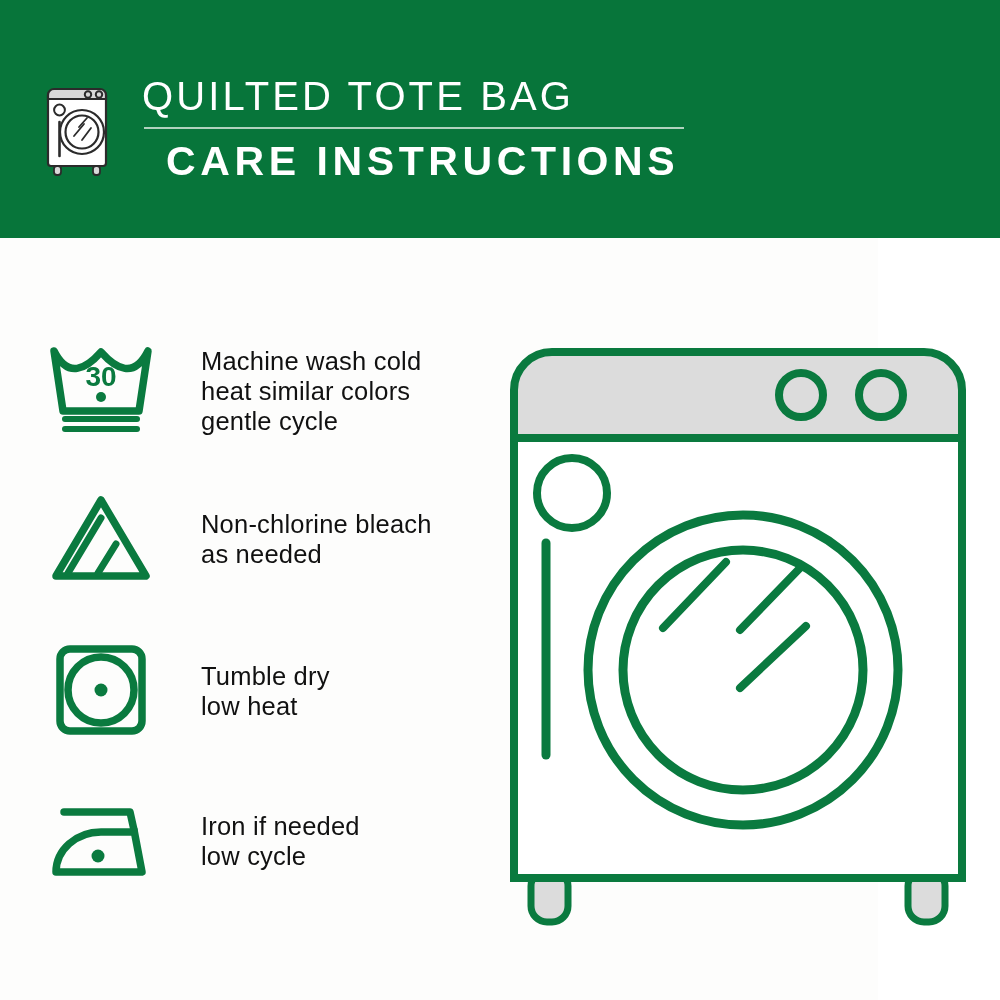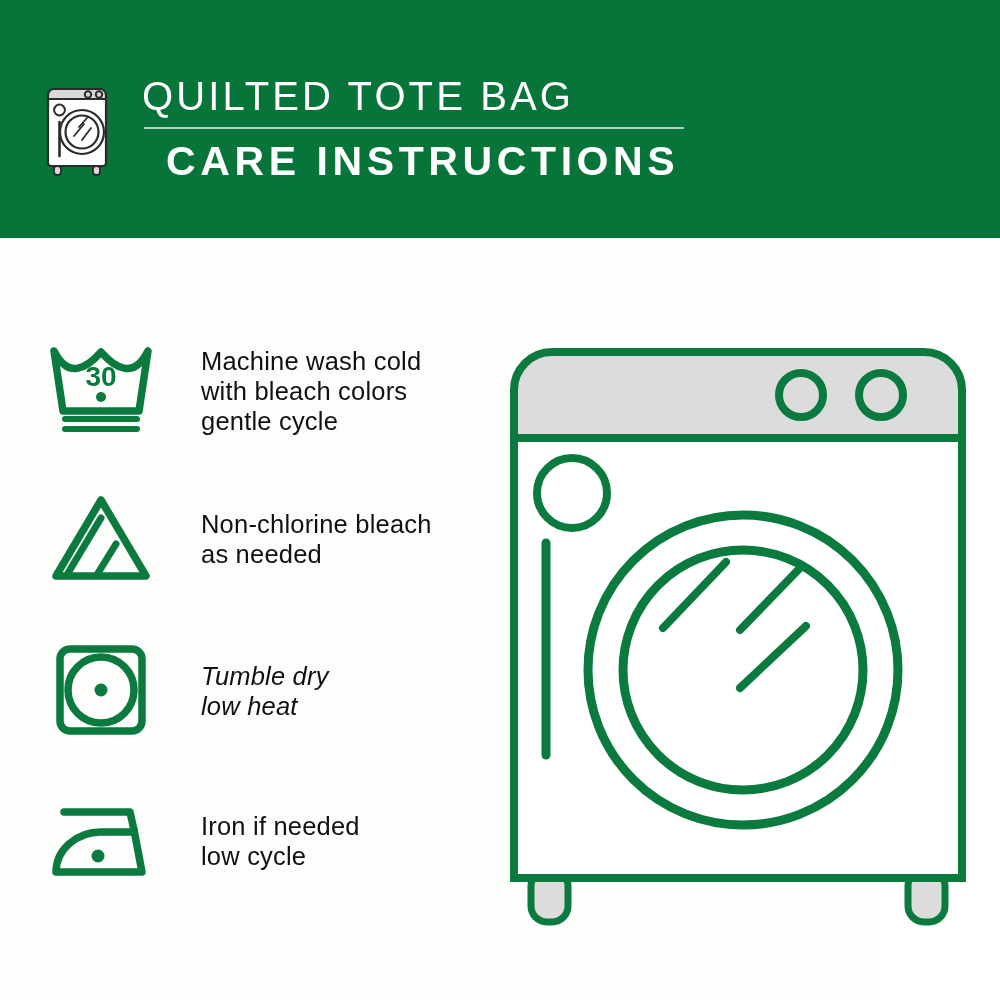--- a/index.html
+++ b/index.html
@@ -62,21 +62,21 @@
     margin-left:40px;
     color:#111111;
     font-size:25.5px;
     line-height:30px;
     font-weight:400;
     letter-spacing:.2px;
     padding-top:16px;
     white-space:pre-line;
   }
   .care-row.r1 .care-text { padding-top:26px; }
-  .care-row.r2 .care-text { padding-top:26px;font-style:italic; }
+  .care-row.r2 .care-text { padding-top:26px; }
   .care-row.r3 .care-text { padding-top:26px; }
 
   
   .machine { position:absolute; left:488px; top:330px; width:500px; height:610px; }
 </style>
 </head>
 <body>
 
 <div id="page">
 
@@ -125,21 +125,21 @@
 
           <line x1="19" y1="84" x2="91" y2="84" stroke="#0a7a3f" stroke-width="6" stroke-linecap="round"></line>
           <line x1="19" y1="94" x2="91" y2="94" stroke="#0a7a3f" stroke-width="6" stroke-linecap="round"></line>
 
           <text x="55" y="51" fill="#0a7a3f" font-family="Liberation Sans, sans-serif" font-size="28" font-weight="700" text-anchor="middle">30</text>
 
           <circle cx="55" cy="62" r="5" fill="#0a7a3f"></circle>
         </svg>
       </div>
       <div class="care-text">Machine wash cold
-with bleach colors
+heat similar colors
 gentle cycle</div>
     </div>
 
     <div class="care-row r1">
       <div class="care-icon">
         <svg viewBox="0 0 110 100" width="110" height="100">
           <path d="M55 12 L 100 88 L 10 88 Z" fill="none" stroke="#0a7a3f" stroke-width="7.5" stroke-linejoin="round"></path>
           <line x1="55" y1="30" x2="22" y2="85" stroke="#0a7a3f" stroke-width="7" stroke-linecap="round"></line>
           <line x1="70" y1="56" x2="52" y2="85" stroke="#0a7a3f" stroke-width="7" stroke-linecap="round"></line>
         </svg>

